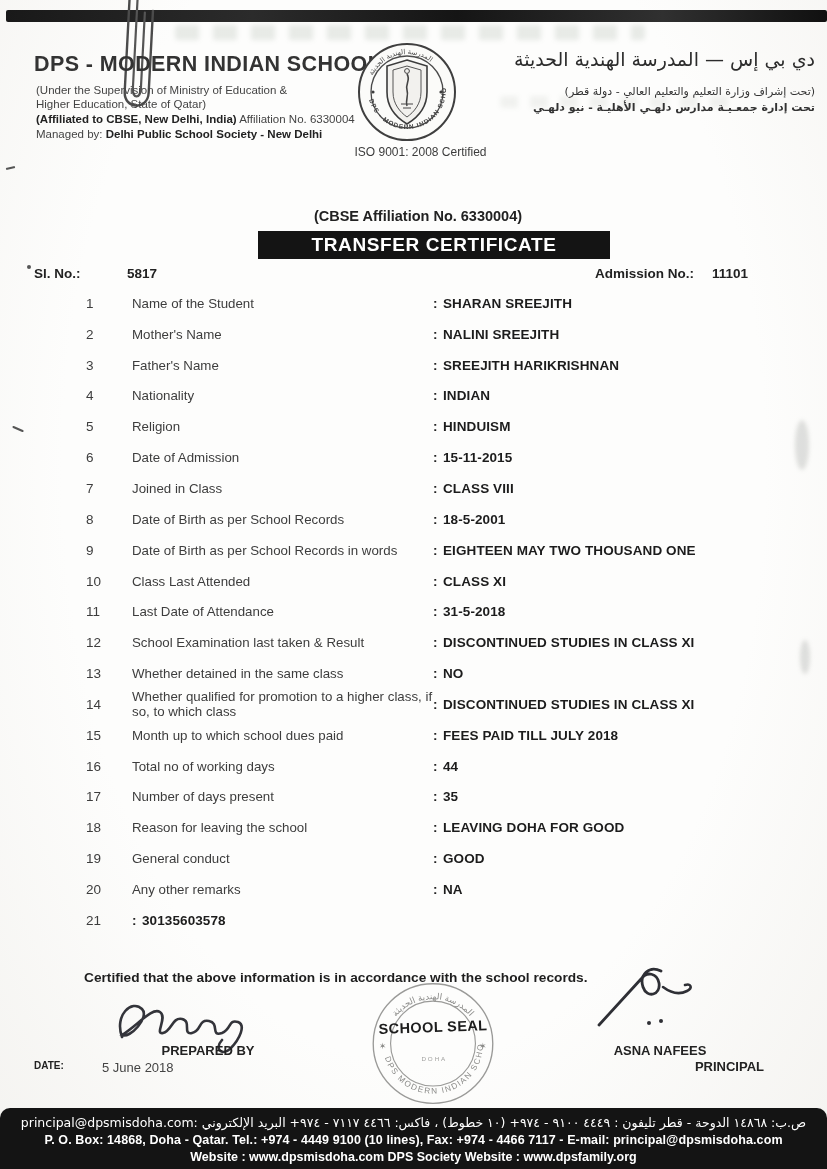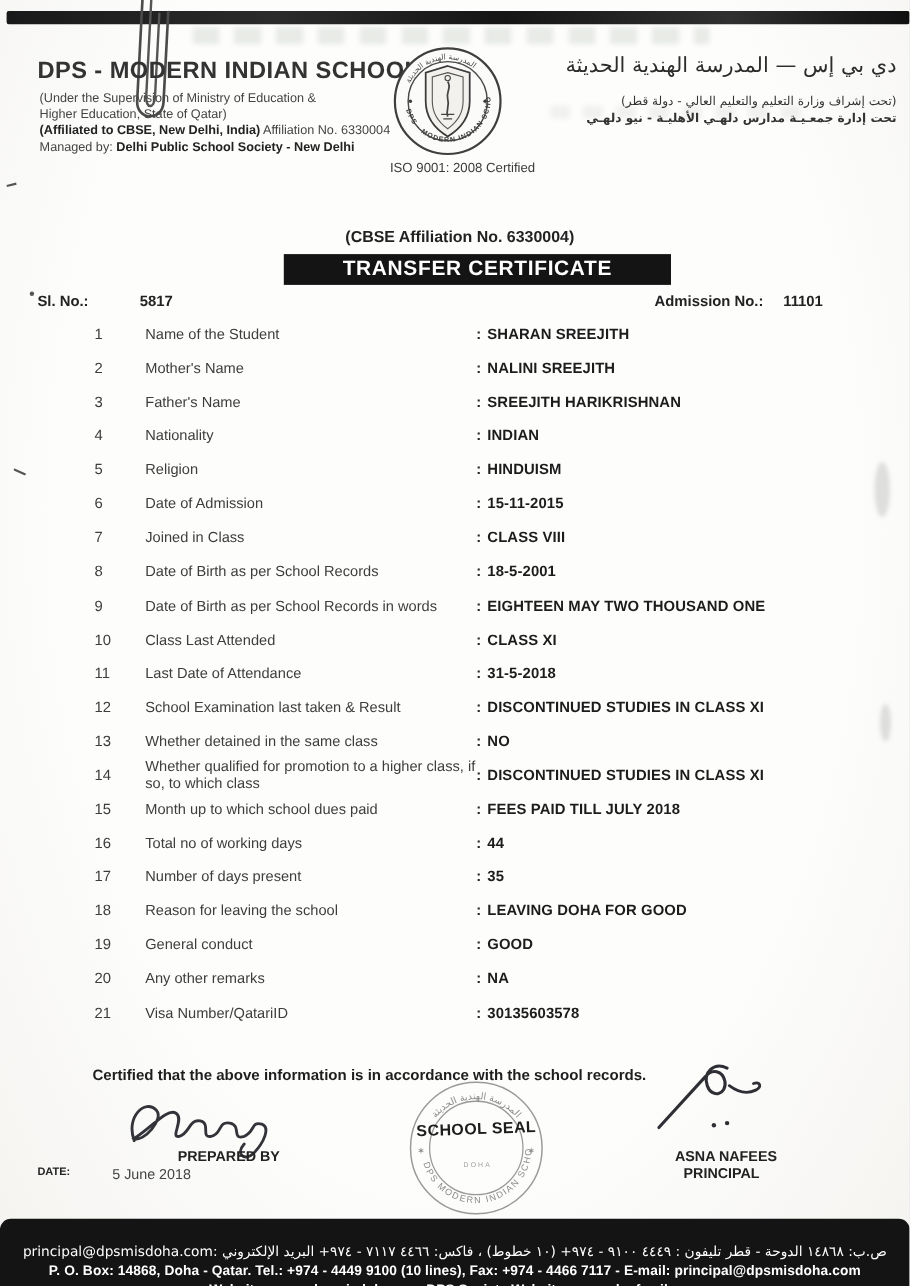--- a/index.html
+++ b/index.html
@@ -46,28 +46,28 @@
   .row .col{width:10px;font-size:13.5px;color:#222;font-weight:700;flex:none;}
   .row .val{font-size:13.5px;font-weight:700;color:#1c1c1c;letter-spacing:.1px;}
   
   .certline{left:84px;top:970px;font-weight:700;font-size:13.7px;color:#1e1e1e;}
   .prepared{left:118px;top:1043px;width:180px;text-align:center;font-weight:700;font-size:13px;color:#222;}
   .datelabel{left:34px;top:1060px;font-weight:700;font-size:10px;color:#222;}
   .datevalue{left:102px;top:1060px;font-size:13px;color:#444;}
   .sig1{left:110px;top:995px;}
   .sig2{left:575px;top:963px;}
   .pname{left:580px;top:1043px;width:160px;text-align:center;font-weight:700;font-size:13px;color:#222;}
-  .ptitle{left:576px;top:1059px;width:160px;text-align:center;font-weight:700;font-size:13px;color:#222;}
+  .ptitle{left:604px;top:1059px;width:160px;text-align:right;font-weight:700;font-size:13px;color:#222;}
   .seal{left:363px;top:978px;width:140px;height:135px;}
   .sealtext{left:363px;top:1019px;width:140px;text-align:center;font-weight:700;font-size:14.5px;
     color:#1d1d1d;letter-spacing:.4px;transform:rotate(-2deg);}
   
   .footer{left:0;top:1108px;width:827px;height:75px;background:#141414;border-radius:10px 10px 0 0;
     color:#fff;text-align:center;}
-  .f-ar{margin-top:22px;font-size:12.5px;direction:rtl;font-family:"DejaVu Sans",sans-serif;}
+  .f-ar{margin-top:7px;font-size:12.5px;direction:rtl;font-family:"DejaVu Sans",sans-serif;}
   .f-en{margin-top:3px;font-size:12.5px;font-weight:700;letter-spacing:.1px;}
   .f-web{margin-top:3px;font-size:12.5px;font-weight:700;}
   .mark{position:absolute;background:#555;}
 </style>
 </head>
 <body>
 
 <div class="page">
 
   <div class="abs scanbar"></div>
@@ -241,21 +241,20 @@
         <span class="val">GOOD</span>
       </div>
       <div class="row">
         <span class="no">20</span>
         <span class="lbl">Any other remarks</span>
         <span class="col">:</span>
         <span class="val">NA</span>
       </div>
       <div class="row">
         <span class="no">21</span>
-        <span class="lbl">Visa Number/QatariID</span>
         <span class="col">:</span>
         <span class="val">30135603578</span>
       </div>
     </div>
 
   <div class="abs certline">Certified that the above information is in accordance with the school records.</div>
 
   <svg class="abs sig1" width="170" height="62" viewBox="0 0 170 62">
     <path d="M12 42 C4 20 22 4 32 14 C40 22 20 44 12 40 C28 30 42 12 50 17 C58 22 44 40 53 38 C62 36 62 22 72 24 C82 26 72 40 82 38 C92 36 88 24 99 26 C110 28 100 42 112 38 C122 34 118 24 128 27 C136 30 130 44 120 54 C112 61 104 54 112 45" fill="none" stroke="#33343a" stroke-width="2.6" stroke-linecap="round"></path>
   </svg>

